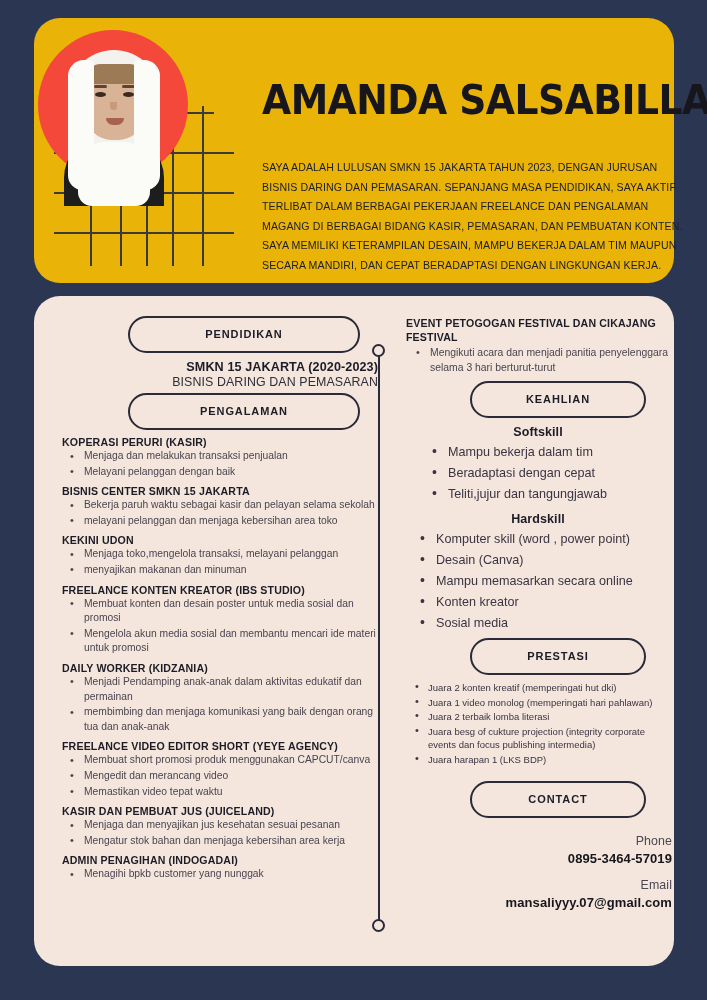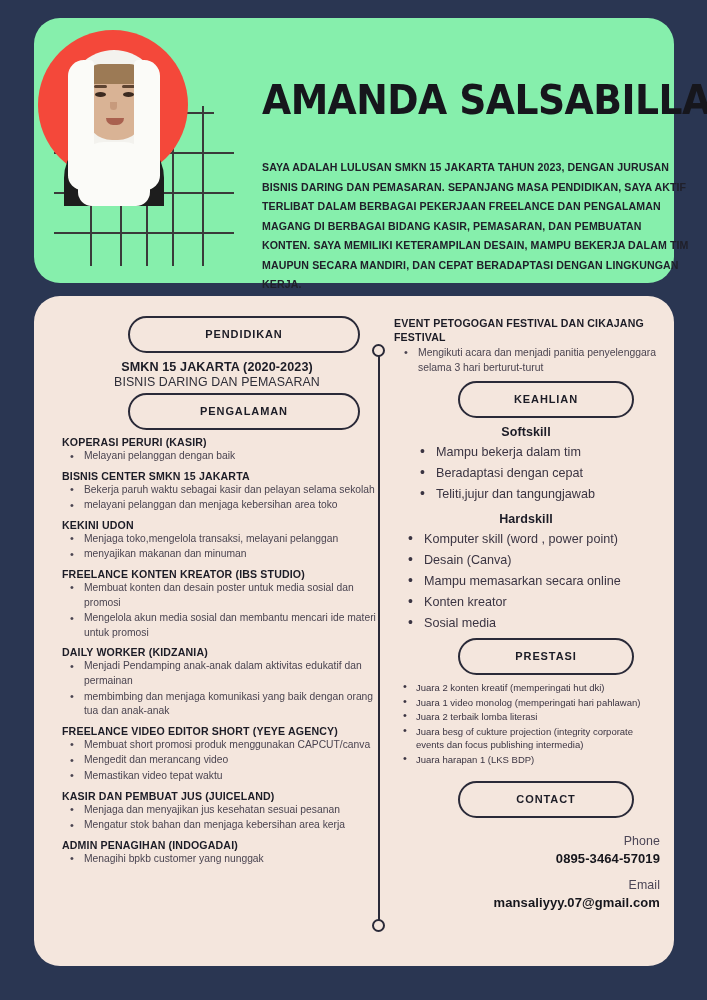--- a/index.html
+++ b/index.html
@@ -13,21 +13,21 @@
     position: relative;
   }
 
   
   .header {
     position: absolute;
     left: 34px;
     top: 18px;
     width: 640px;
     height: 265px;
-    background: #86efac;
+    background: #eab308;
     border-radius: 26px;
   }
 
   .grid-deco {
     position: absolute;
     left: 20px;
     top: 88px;
     width: 180px;
     height: 160px;
     overflow: hidden;
@@ -172,21 +172,21 @@
     transform-origin: left center;
     white-space: nowrap;
   }
 
   .summary {
     position: absolute;
     left: 228px;
     top: 140px;
     width: 428px;
     font-size: 10.6px;
-    font-weight: 700;
+    font-weight: 400;
     line-height: 19.5px;
     color: #20202a;
     text-transform: uppercase;
     letter-spacing: 0.1px;
   }
 
   
   .main {
     position: absolute;
     left: 34px;
@@ -219,21 +219,21 @@
   .tl-dot.bottom { top: 623px; }
 
   .col-left {
     position: absolute;
     left: 22px;
     top: 14px;
     width: 322px;
   }
   .col-right {
     position: absolute;
-    left: 358px;
+    left: 370px;
     top: 14px;
     width: 268px;
   }
 
   
   .pill {
     border: 2.6px solid #2a2a38;
     border-radius: 30px;
     text-align: center;
     font-size: 11px;
@@ -243,21 +243,21 @@
     padding: 10px 0 11px;
     background: transparent;
   }
   .pill.edu   { margin: 6px 18px 0 72px; }
   .pill.exp   { margin: 4px 18px 0 72px; }
   .pill.skill { margin: 6px 26px 0 66px; }
   .pill.pres  { margin: 4px 26px 0 66px; }
   .pill.cont  { margin: 14px 26px 0 66px; }
 
   .edu-detail {
-    text-align: center;
+    text-align: right;
     margin-top: 7px;
   }
   .edu-school {
     font-size: 12.6px;
     font-weight: 700;
     color: #1c1c26;
     letter-spacing: 0.1px;
   }
   .edu-major {
     font-size: 12.4px;
@@ -430,20 +430,21 @@
       <div class="edu-school">SMKN 15 JAKARTA (2020-2023)</div>
       <div class="edu-major">BISNIS DARING DAN PEMASARAN</div>
     </div>
 
     <div class="pill exp">PENGALAMAN</div>
 
     <div id="jobs">
         <div class="job">
           <div class="job-title">KOPERASI PERURI (KASIR)</div>
           <ul class="bullets">
+            <li>Menjaga dan melakukan transaksi penjualan</li>
             <li>Melayani pelanggan dengan baik</li>
           </ul>
         </div>
         <div class="job">
           <div class="job-title">BISNIS CENTER SMKN 15 JAKARTA</div>
           <ul class="bullets">
             <li>Bekerja paruh waktu sebagai kasir dan pelayan selama sekolah</li>
             <li>melayani pelanggan dan menjaga kebersihan area toko</li>
           </ul>
         </div>

